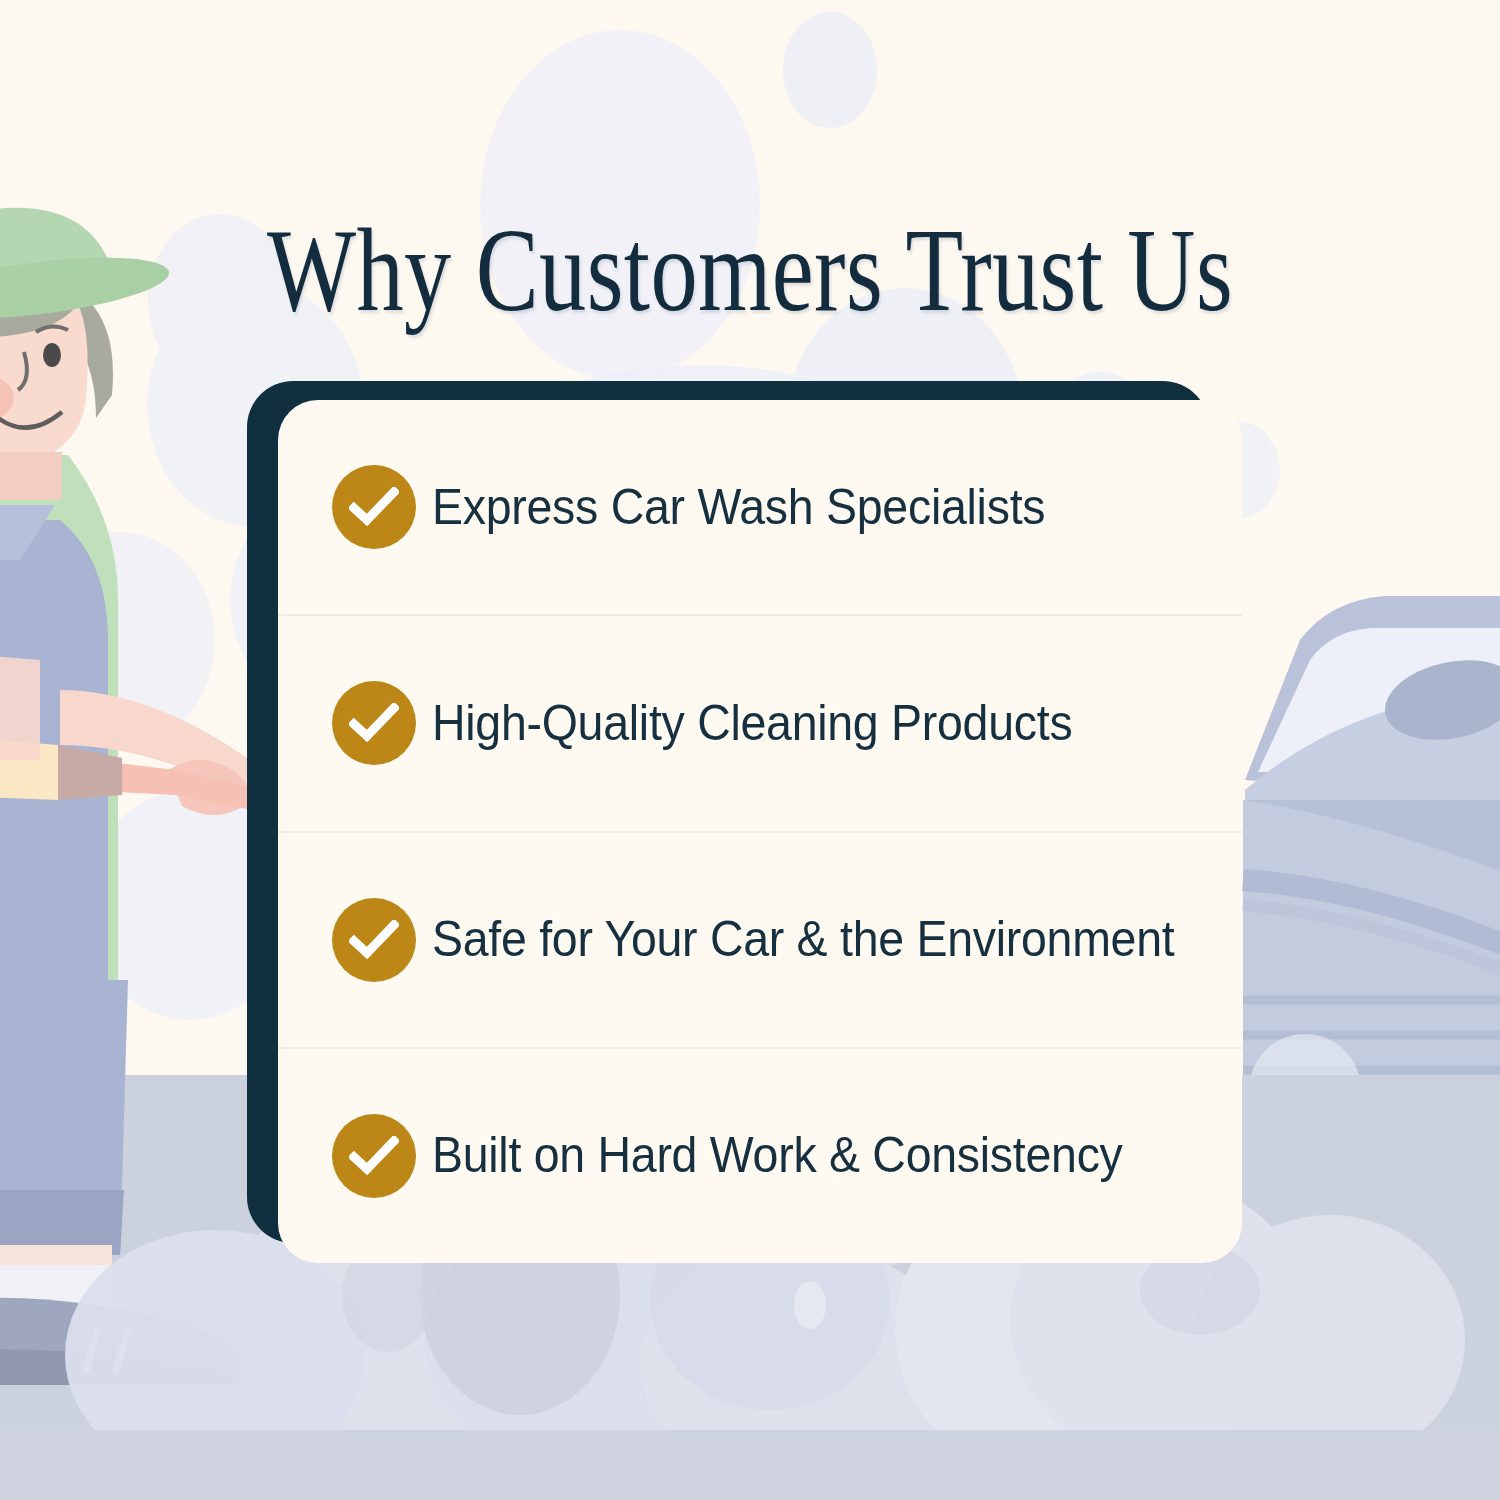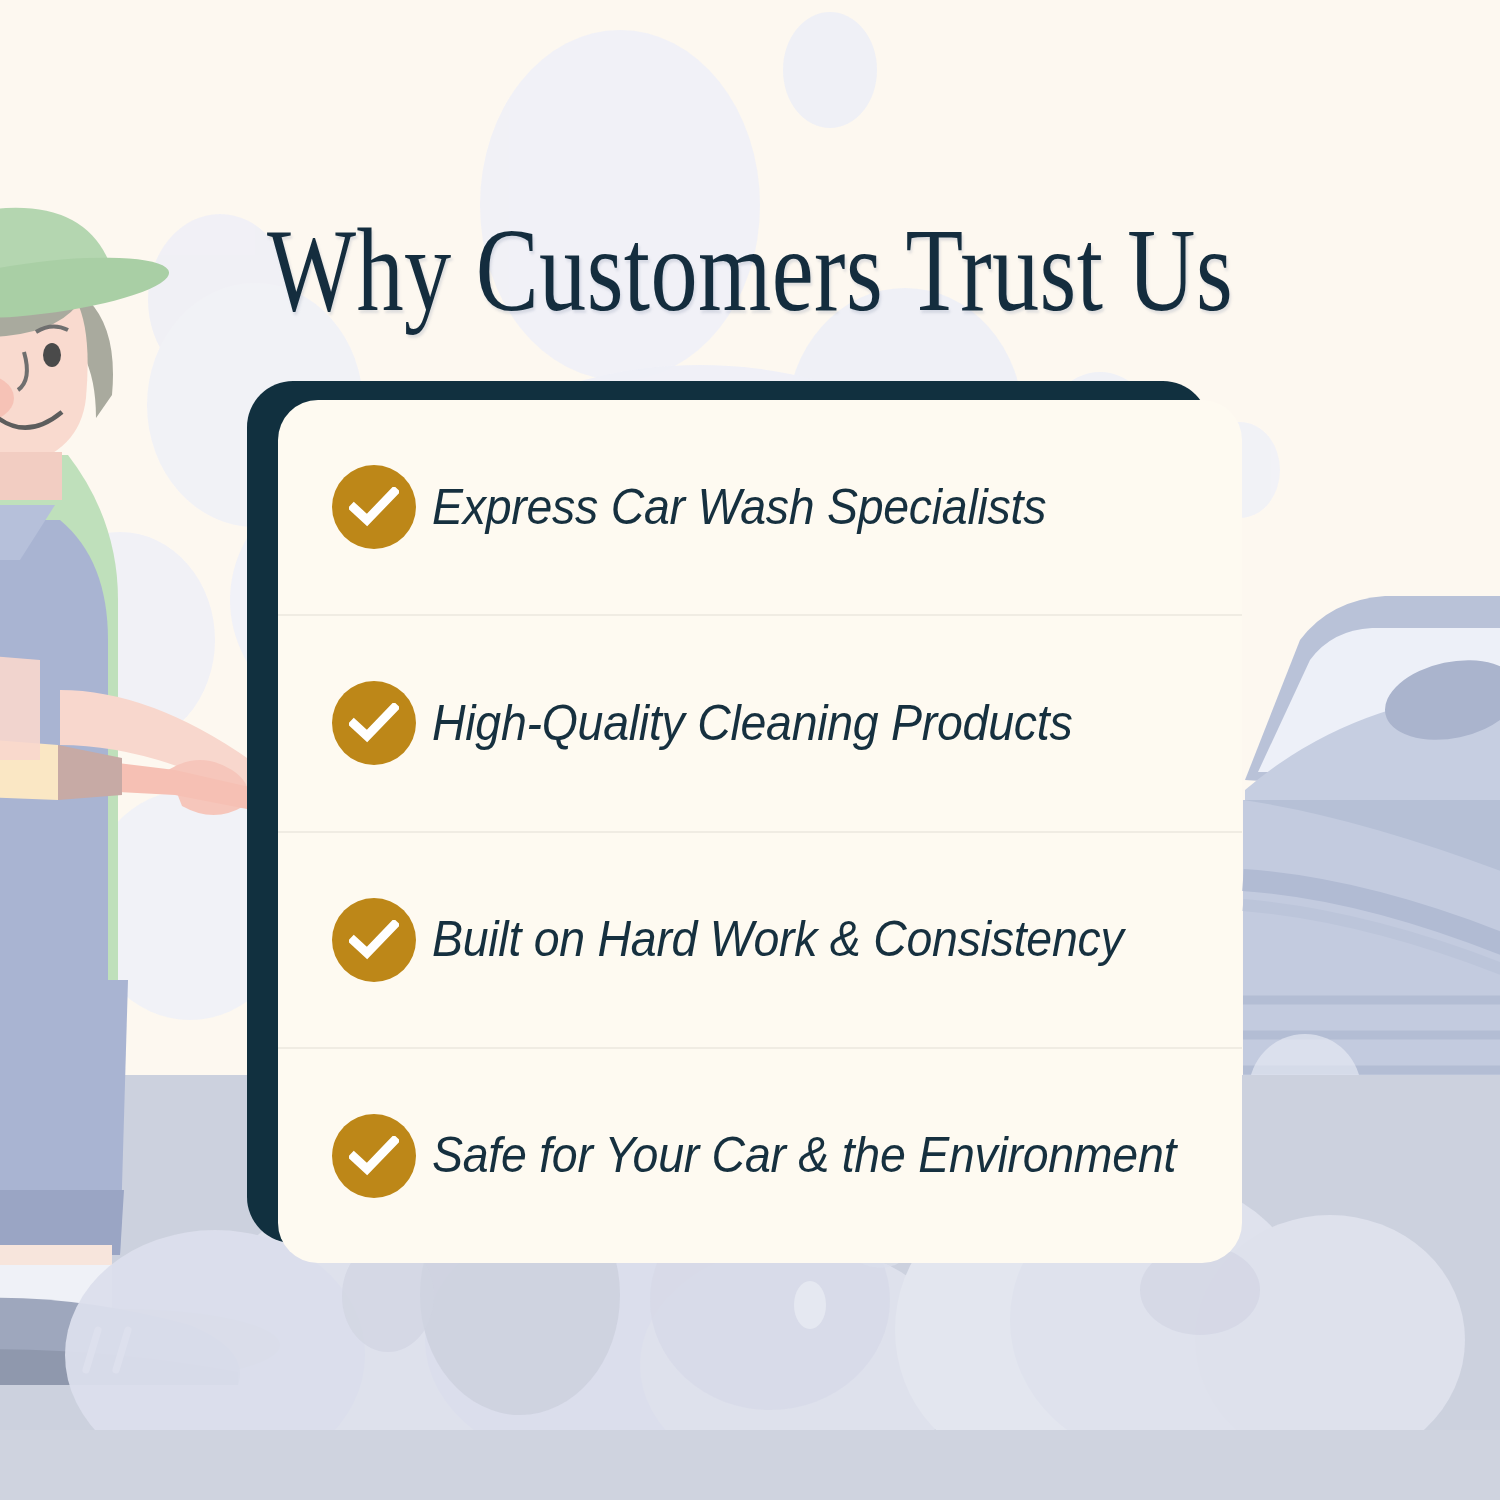--- a/index.html
+++ b/index.html
@@ -73,21 +73,20 @@
     box-sizing: border-box;
   }
   #benefit-list {
     position: absolute;
     inset: 0;
     display: flex;
     flex-direction: column;
     padding: 0;
     margin: 0;
     list-style: none;
-    font-style: italic;
   }
   .benefit-row {
     flex: 1 1 0;
     display: flex;
     align-items: center;
     padding-left: 54px;
     box-sizing: border-box;
     border-bottom: 2px solid #f0ece3;
   }
   .benefit-row:last-child { border-bottom: none; }
@@ -295,29 +294,29 @@
           </span>
           <span class="benefit-label">High-Quality Cleaning Products</span>
         </li>
 
         <li class="benefit-row">
           <span class="check-badge">
             <svg width="50" height="40" viewBox="0 0 50 40" aria-hidden="true">
               <path d="M5 21 L18 33 L45 5" fill="none" stroke="#ffffff" stroke-width="9" stroke-linecap="square" stroke-linejoin="miter"></path>
             </svg>
           </span>
-          <span class="benefit-label">Built on Hard Work &amp; Consistency</span>
+          <span class="benefit-label">Safe for Your Car &amp; the Environment</span>
         </li>
 
         <li class="benefit-row">
           <span class="check-badge">
             <svg width="50" height="40" viewBox="0 0 50 40" aria-hidden="true">
               <path d="M5 21 L18 33 L45 5" fill="none" stroke="#ffffff" stroke-width="9" stroke-linecap="square" stroke-linejoin="miter"></path>
             </svg>
           </span>
-          <span class="benefit-label">Safe for Your Car &amp; the Environment</span>
+          <span class="benefit-label">Built on Hard Work &amp; Consistency</span>
         </li>
 
       </ul>
     </div>
   </div>
 
 </div>
 
 </body></html>

